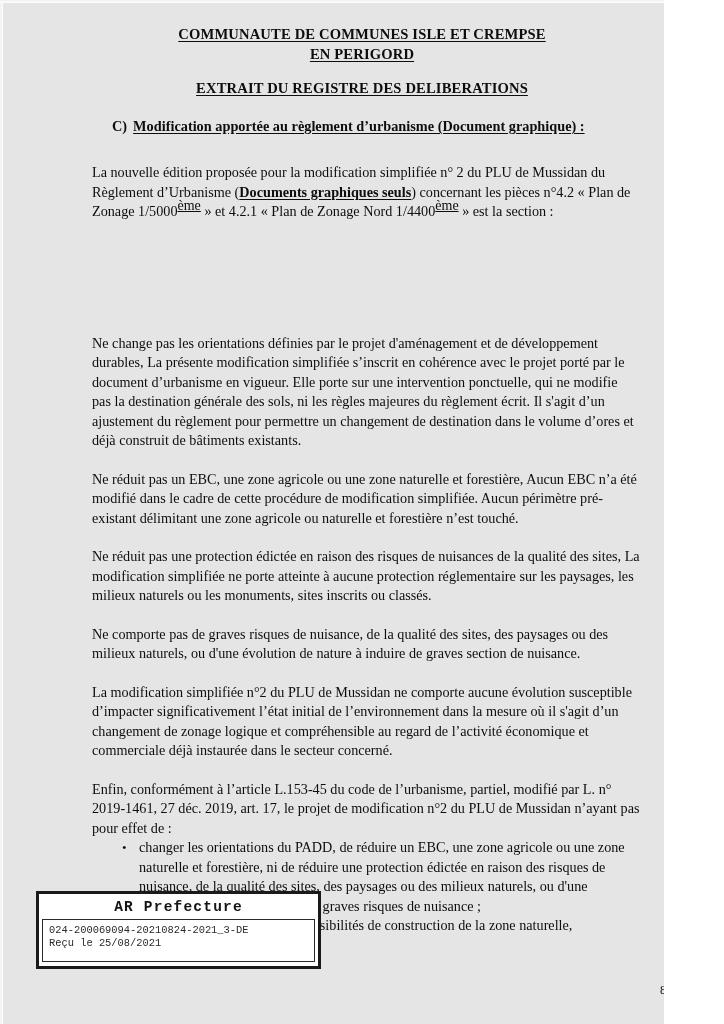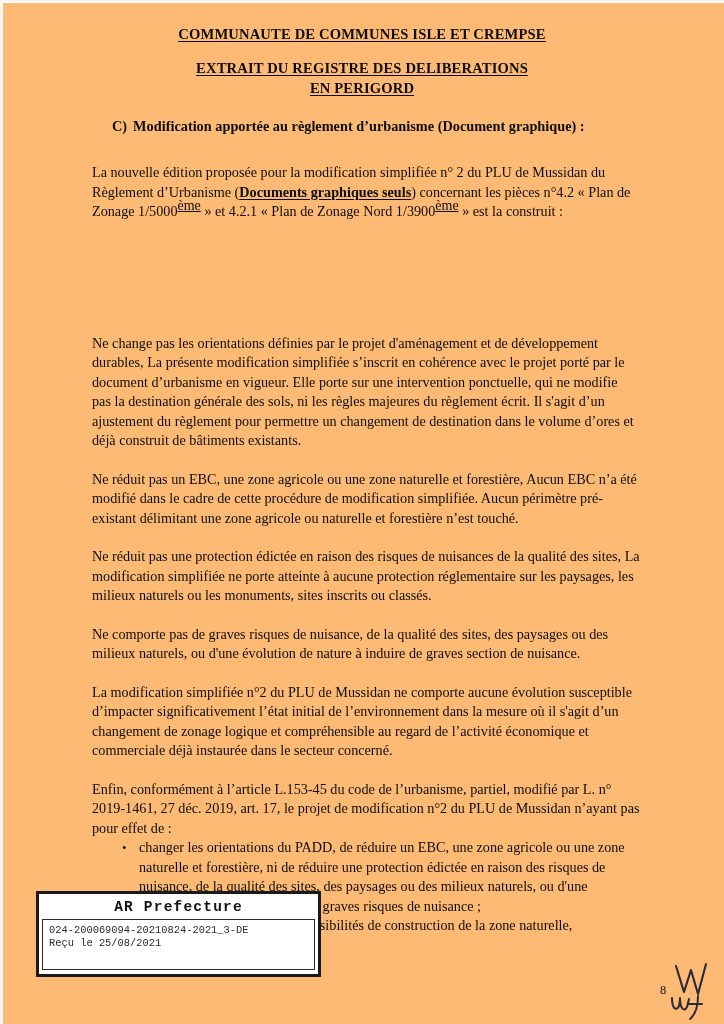--- a/index.html
+++ b/index.html
@@ -2,23 +2,23 @@
 <html><head>
 <meta charset="utf-8">
 <style>
   html, body {
     margin: 0;
     padding: 0;
     background: #ffffff;
   }
   .page {
     position: relative;
-    width: 724px;
+    width: 664px;
     height: 1024px;
-    background: #fdba74;
+    background: #e5e5e5;
     overflow: hidden;
     font-family: "Liberation Serif", "DejaVu Serif", serif;
     color: #0d0d0d;
     box-sizing: border-box;
   }
   
   .scan-edge-left {
     position: absolute;
     left: 0; top: 0;
     width: 3px; height: 1024px;
@@ -63,20 +63,21 @@
   }
   .section-head {
     font-weight: bold;
     font-size: 14.3px;
     margin-left: 20px;
     margin-bottom: 0;
     white-space: nowrap;
   }
   .section-head .letter { margin-right: 6px; }
   .section-head .ttl {
+    text-decoration: underline;
     text-underline-offset: 2px;
     margin-top: 48px;
   }
   p.para {
     font-size: 14.2px;
     line-height: 19.5px;
     margin: 0;
     text-align: left;
   }
   .gap-sm { height: 13px; }
@@ -133,21 +134,21 @@
     text-align: center;
     font-family: "Liberation Mono", "DejaVu Sans Mono", monospace;
     font-weight: bold;
     font-size: 14.5px;
     letter-spacing: 1.2px;
     padding: 2px 0 4px 0;
     color: #141414;
   }
   .stamp-body {
     border: 1px solid #2b2b2b;
-    padding: 4px 6px 18px 6px;
+    padding: 4px 6px 10px 6px;
   }
   .stamp-body div {
     font-family: "Liberation Mono", "DejaVu Sans Mono", monospace;
     font-size: 10.4px;
     line-height: 13.4px;
     color: #2a2a2a;
     white-space: pre;
   }
 
   
@@ -170,33 +171,33 @@
 </head>
 <body>
 
 <div class="page">
 
   <div class="scan-edge-left"></div>
   <div class="scan-edge-top"></div>
 
   <div class="doc-header">
     <div class="hline"><span>COMMUNAUTE DE COMMUNES ISLE ET CREMPSE</span></div>
+    <div class="hline"><span>EN PERIGORD</span></div>
     <div class="hline third"><span>EXTRAIT DU REGISTRE DES DELIBERATIONS</span></div>
-    <div class="hline"><span>EN PERIGORD</span></div>
   </div>
 
   <div class="body-area">
 
     <div class="section-head">
       <span class="letter">C)</span><span class="ttl">Modification apportée au règlement d’urbanisme (Document graphique) :</span>
     </div>
 
     <div class="gap-lg"></div>
 
-    <p class="para"><span>La nouvelle édition proposée pour la modification simplifiée n° 2 du PLU de Mussidan du Règlement d’Urbanisme (</span><span class="und-bold">Documents graphiques seuls</span><span>) concernant les pièces n°4.2 « Plan de Zonage 1/5000</span><sup>ème</sup><span> » et 4.2.1 « Plan de Zonage Nord 1/3900</span><sup>ème</sup><span> » est la construit :</span></p>
+    <p class="para"><span>La nouvelle édition proposée pour la modification simplifiée n° 2 du PLU de Mussidan du Règlement d’Urbanisme (</span><span class="und-bold">Documents graphiques seuls</span><span>) concernant les pièces n°4.2 « Plan de Zonage 1/5000</span><sup>ème</sup><span> » et 4.2.1 « Plan de Zonage Nord 1/4400</span><sup>ème</sup><span> » est la section :</span></p>
 
 
     <div class="gap-xl"></div>
     <div class="gap-sm"></div>
 
 
     <div class="gap-xl"></div>
 
     <div class="gap-md"></div>
 

